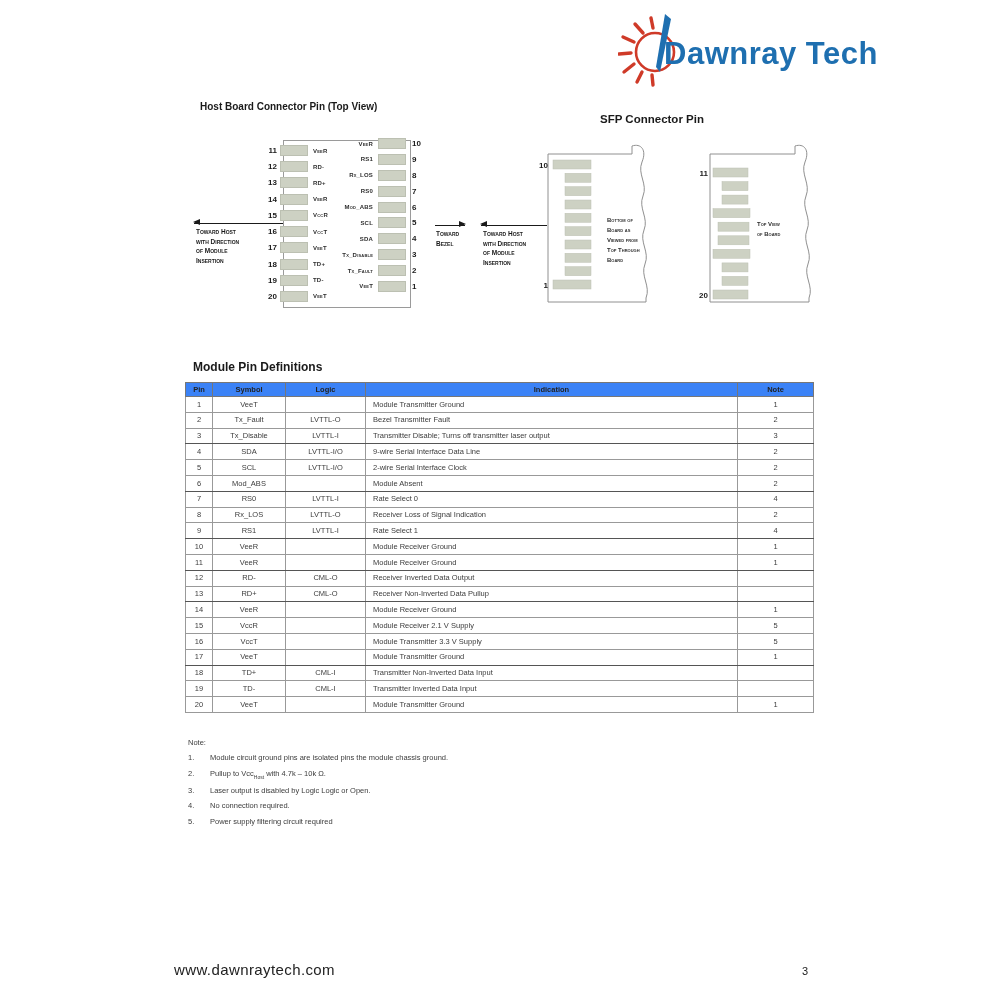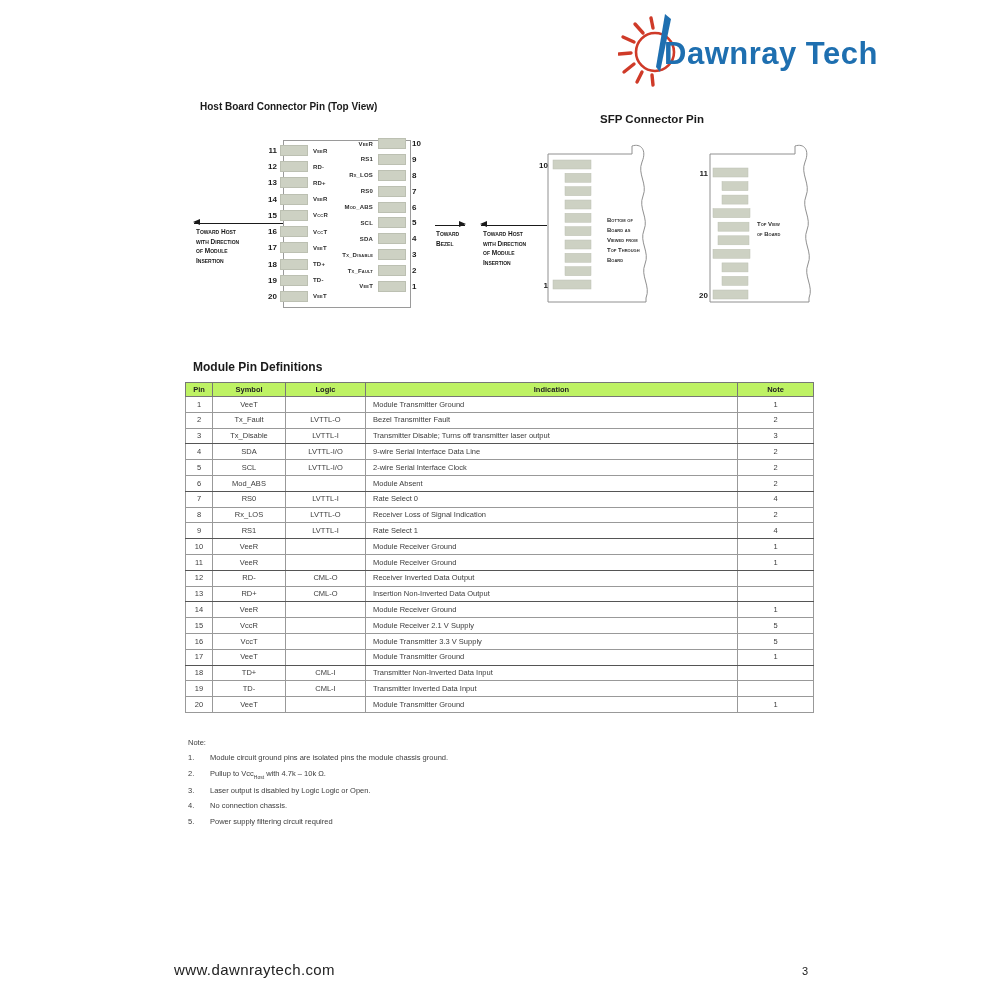--- a/index.html
+++ b/index.html
@@ -52,21 +52,21 @@
   .board-outline{fill:#ffffff;stroke:#909090;stroke-width:1;}
   .sfp-pad{fill:#cdd1c3;stroke:#bcc0b2;stroke-width:0.5;}
   .sfp-num{font-size:8px;font-weight:bold;fill:#1a1a1a;}
   .sfp-note{font-size:6px;font-weight:bold;fill:#2e2e2e;font-variant:small-caps;}
 
   
   .table-title{left:193px;top:360px;font-size:12px;font-weight:bold;}
   table.pins{position:absolute;left:185px;top:382px;width:628px;
     border-collapse:collapse;table-layout:fixed;font-size:7.5px;color:#3c3c3c;}
   table.pins th,table.pins td{border:1px solid #999;line-height:1;padding:0 2px;}
-  table.pins th{background:#bef264;height:13px;font-size:7.5px;font-weight:bold;
+  table.pins th{background:#3b82f6;height:13px;font-size:7.5px;font-weight:bold;
     color:#222;border-color:#777;}
   table.pins td{height:14.8px;text-align:center;}
   table.pins td.desc{text-align:left;padding-left:7px;}
   table.pins{border:1.5px solid #666;}
   tr.group-end td{border-bottom:1.8px solid #555;}
   col.c-pin{width:27px;}col.c-sym{width:73px;}col.c-log{width:80px;}
   col.c-desc{width:372px;}col.c-note{width:76px;}
 
   
   .notes{left:188px;top:738px;width:560px;font-size:7.5px;color:#3c3c3c;}
@@ -419,21 +419,21 @@
         <td>RD-</td>
         <td>CML-O</td>
         <td class="desc">Receiver Inverted Data Output</td>
         <td></td>
       </tr>
 
       <tr class="group-end">
         <td>13</td>
         <td>RD+</td>
         <td>CML-O</td>
-        <td class="desc">Insertion Non-Inverted Data Output</td>
+        <td class="desc">Receiver Non-Inverted Data Pullup</td>
         <td></td>
       </tr>
 
       <tr>
         <td>14</td>
         <td>VeeR</td>
         <td></td>
         <td class="desc">Module Receiver Ground</td>
         <td>1</td>
       </tr>
@@ -497,21 +497,21 @@
   <div class="note-line">
     <span class="note-num">2.</span>
     <span><span>Pullup to Vcc</span><sub>Host</sub><span> with 4.7k – 10k Ω.</span></span>
   </div>
   <div class="note-line">
     <span class="note-num">3.</span>
     <span>Laser output is disabled by Logic Logic or Open.</span>
   </div>
   <div class="note-line">
     <span class="note-num">4.</span>
-    <span>No connection chassis.</span>
+    <span>No connection required.</span>
   </div>
   <div class="note-line">
     <span class="note-num">5.</span>
     <span>Power supply filtering circuit required</span>
   </div>
 </div>
 
 <div class="abs footer-url">www.dawnraytech.com</div>
 <div class="abs footer-page">3</div>
 

